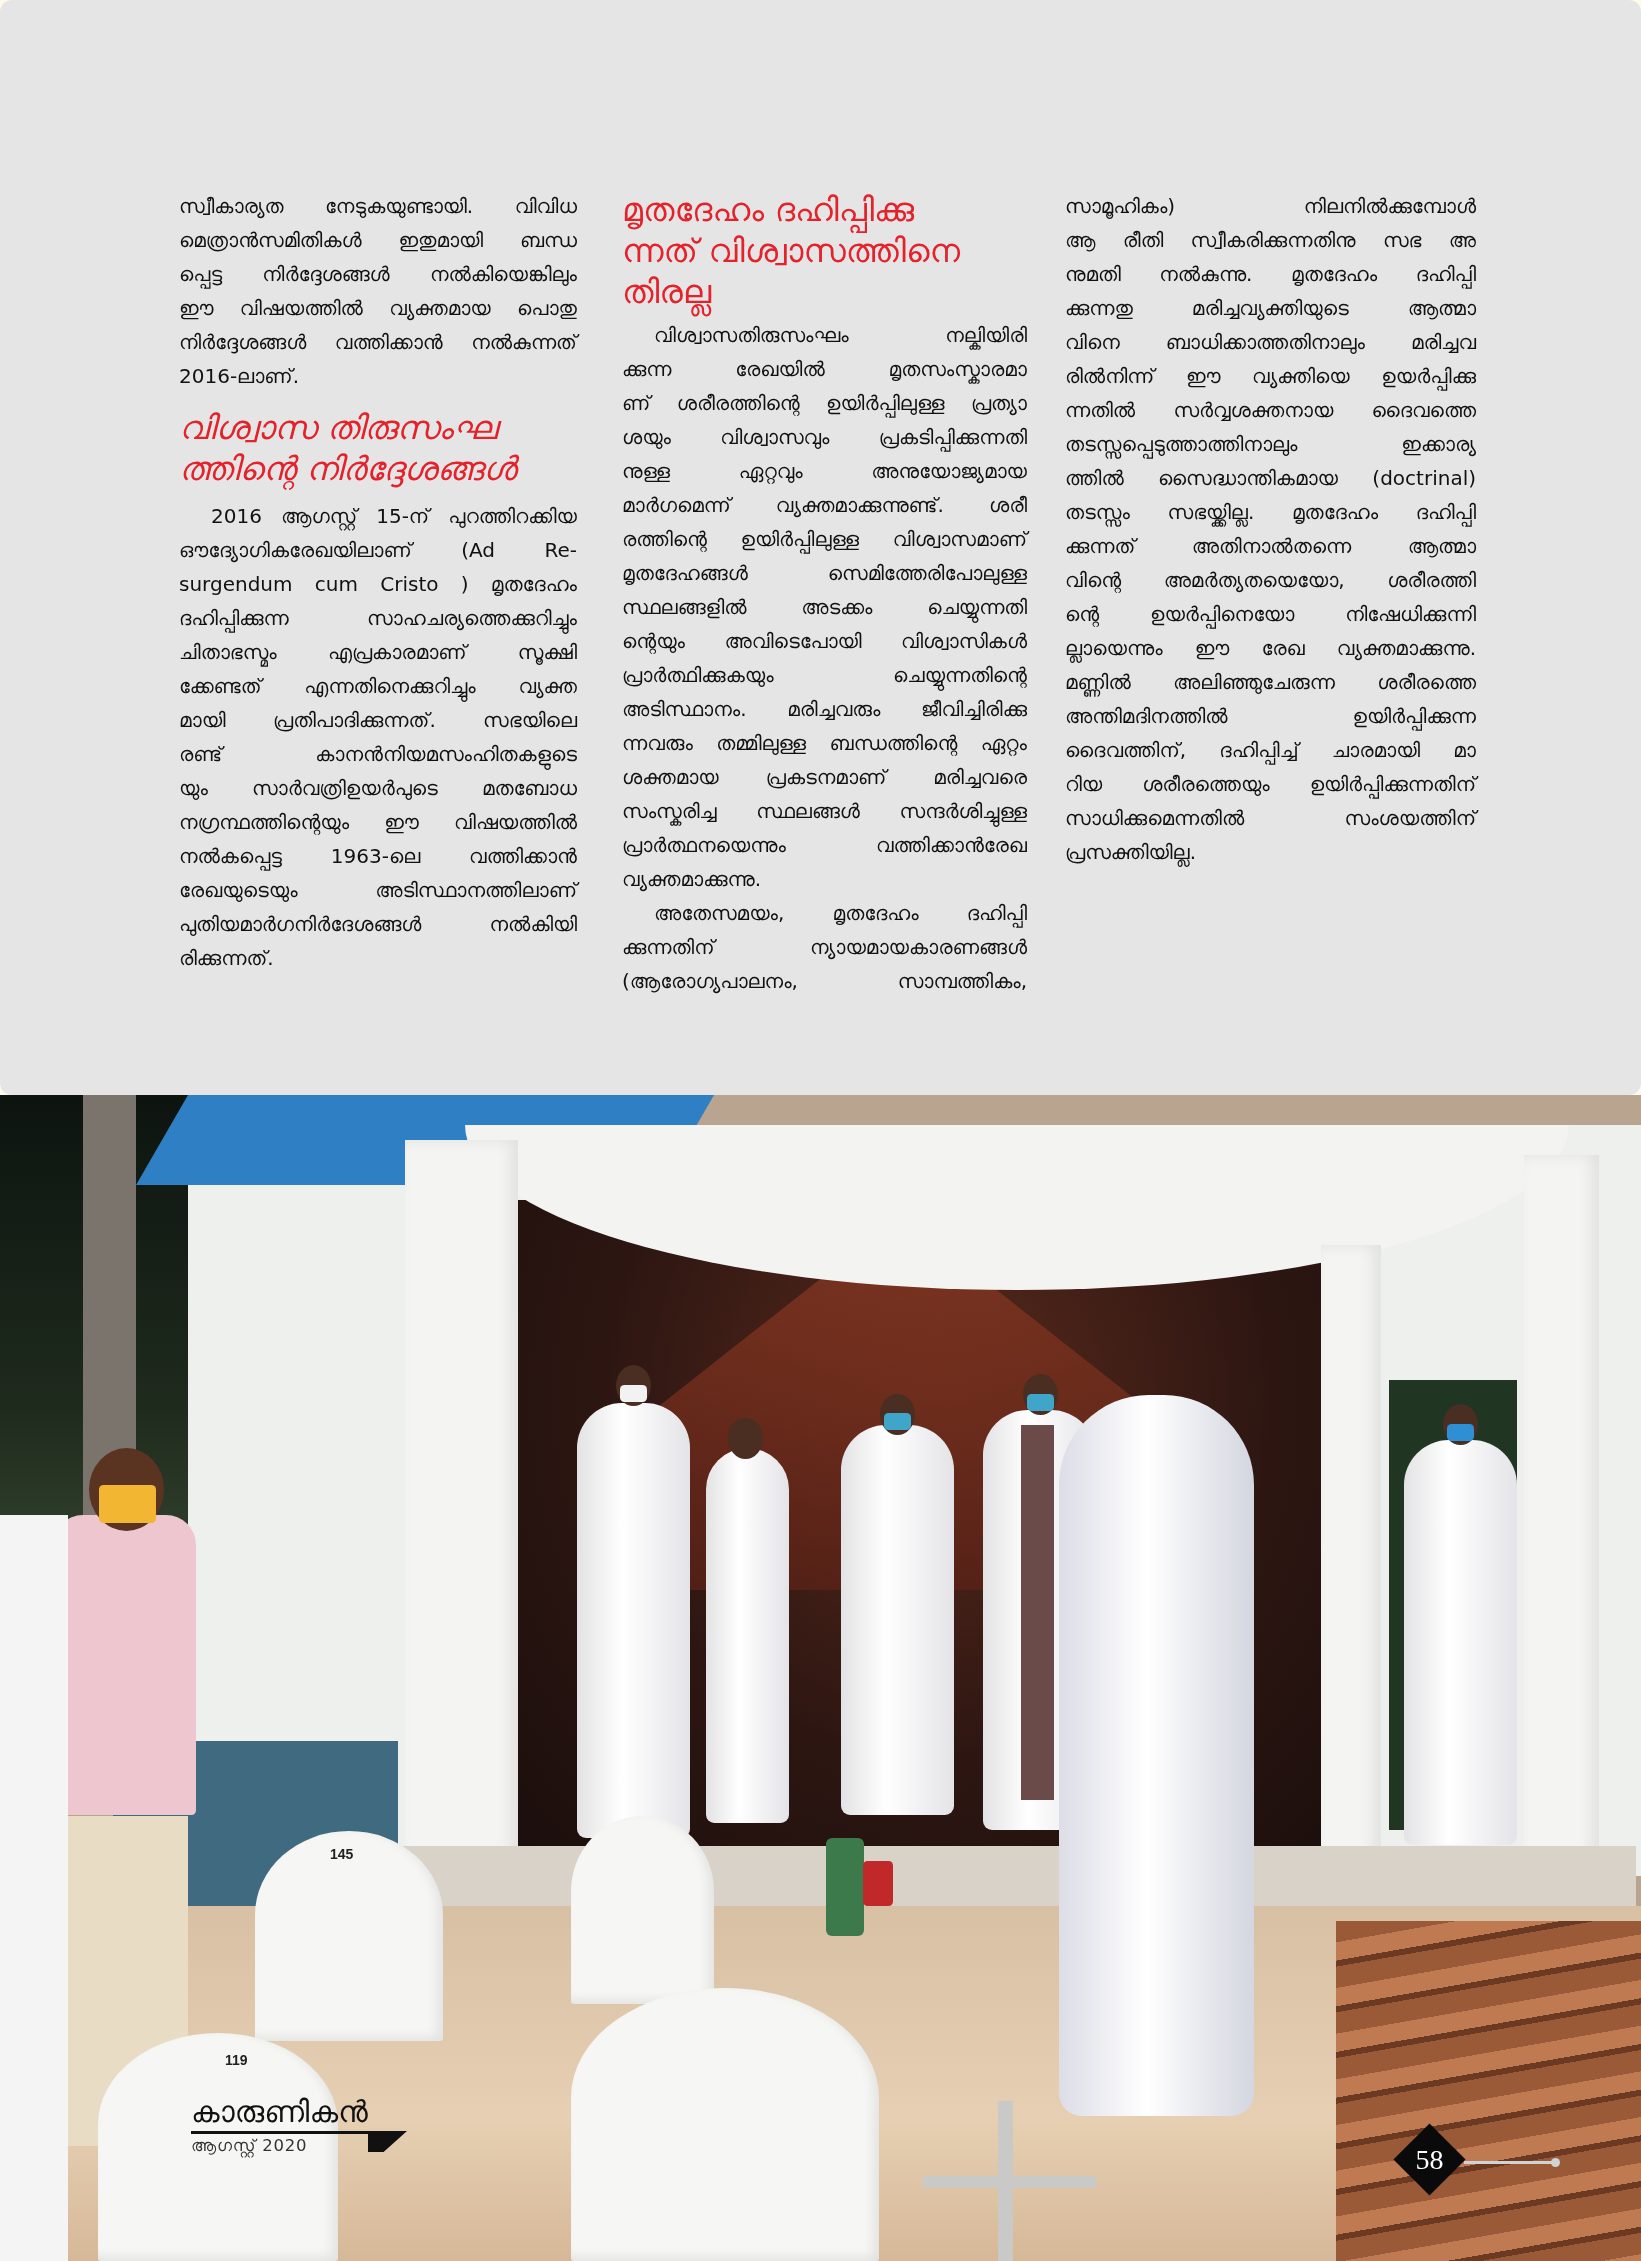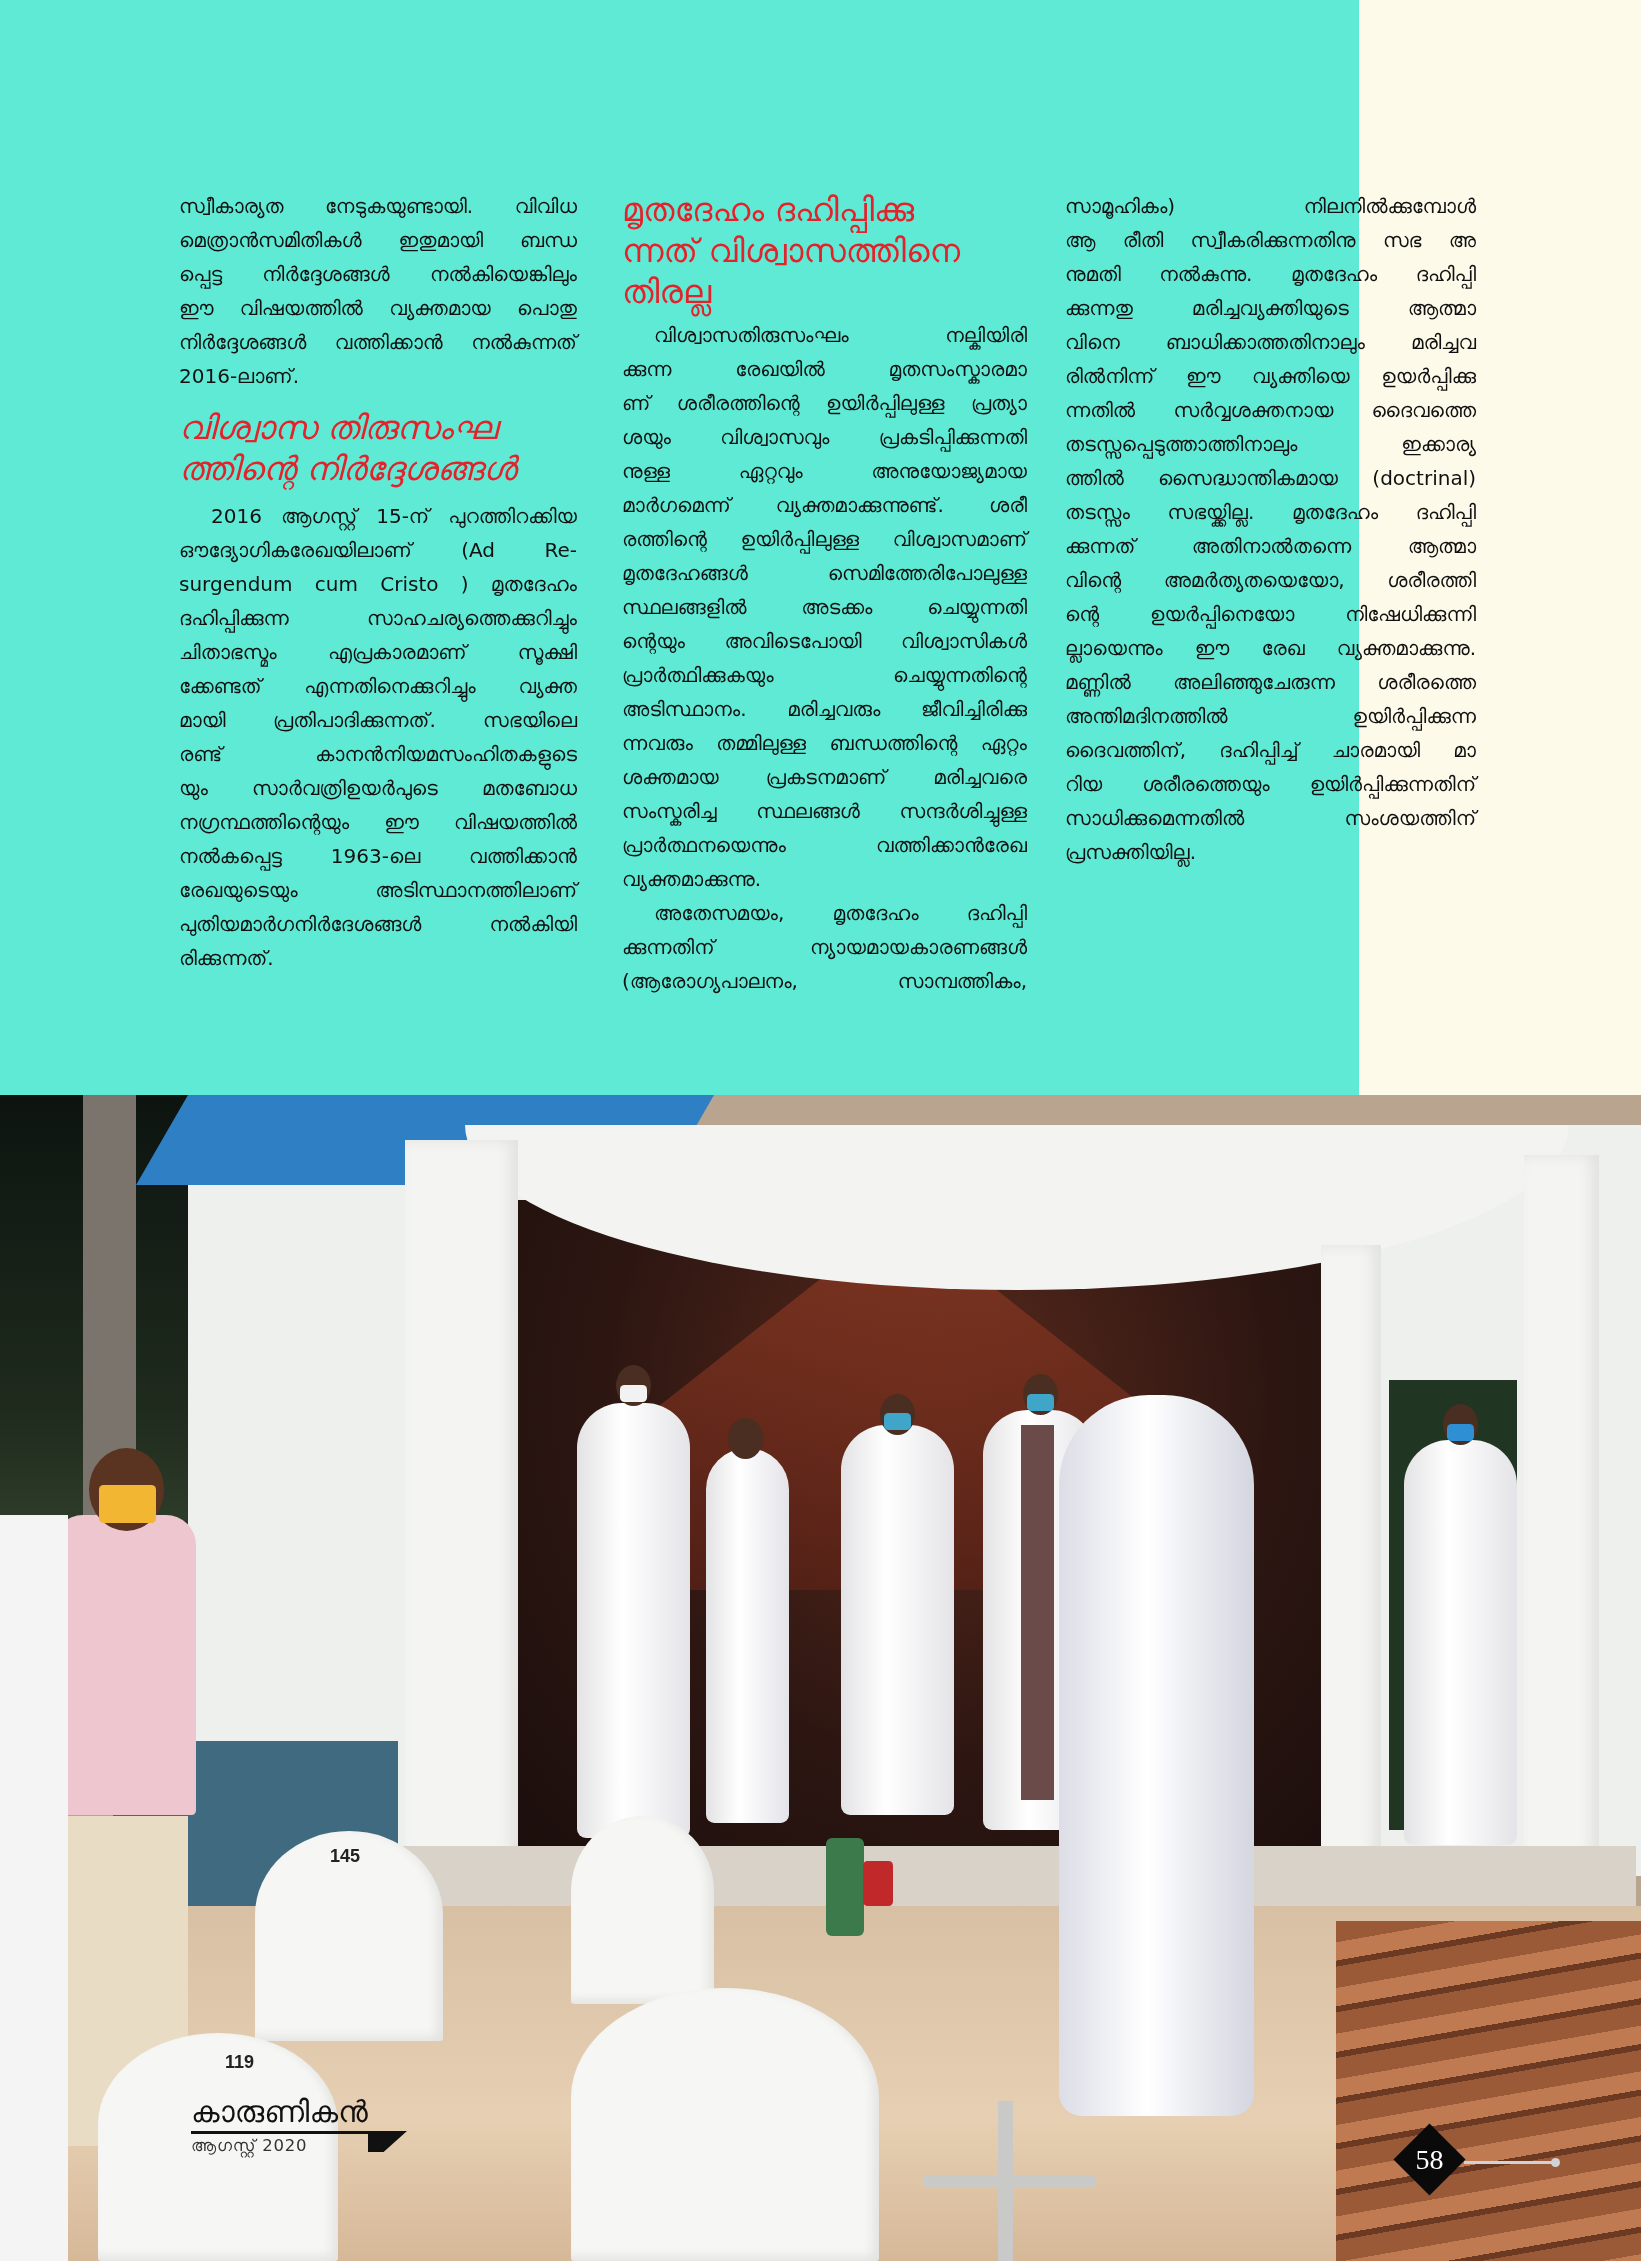--- a/index.html
+++ b/index.html
@@ -4,22 +4,23 @@
   <style>
     html, body { margin: 0; padding: 0; }
     body {
       width: 1641px; height: 2261px;
       background: #fdfaea;
       position: relative; overflow: hidden;
       font-family: "DejaVu Sans", sans-serif;
       color: #111;
     }
     .text-area {
-      position: absolute; left: 0; top: 0; width: 1359px; height: 1095px;
-      background: #5eead4;
+      position: absolute; left: 0; top: 0; width: 1641px; height: 1095px;
+      background: #e5e5e5;
+      border-radius: 12px;
     }
     .col {
       position: absolute; top: 189px;
     }
     .col-1 { left: 179px; width: 398px; }
     .col-2 { left: 622px; width: 405px; }
     .col-3 { left: 1065px; width: 411px; }
     .line {
       display: block;
       font-size: 20px;
@@ -74,21 +75,21 @@
     .robe { background: linear-gradient(90deg,#e3e3e5,#ffffff 40%,#e4e4e8); }
     .head { position:absolute; width:35px; height:41px; border-radius:50%; background:#4a2e22; }
     .mask { position:absolute; width:27px; height:16.5px; border-radius:4.5px; }
 
     .ppe { position:absolute; left:1059px; top:300px; width:195px; height:721px;
       background: linear-gradient(90deg,#dcdde6,#ffffff 45%,#d4d6e0);
       border-radius: 90px 90px 22.5px 22.5px; }
 
     .grave { position:absolute; background:#f6f6f4; border-radius: 50% 50% 3px 3px / 40% 40% 3px 3px;
       box-shadow: inset -6px -4.5px 10.5px rgba(0,0,0,.08); }
-    .grave-label { position:absolute; font-family:"Liberation Sans", sans-serif; font-weight:bold; color:#222; font-size:18px; }
+    .grave-label { position:absolute; font-family:"Liberation Sans", sans-serif; font-weight:bold; color:#222; font-size:14px; }
     .cross-v { position:absolute; background:#c9c9c7; }
     .logs { position:absolute; left:1336px; top:826px; width:305px; height:341px;
       background: repeating-linear-gradient(170deg,#9a5a38 0 21px,#c07a52 21px 39px,#6c3a22 39px 45px); }
 
     .brand {
       position:absolute; left:191px; top:2095px; width:240px; height:60px;
     }
     .brand-name {
       font-size: 30px; line-height: 33px; color:#111; white-space: nowrap;
       font-family: "DejaVu Sans", sans-serif;

